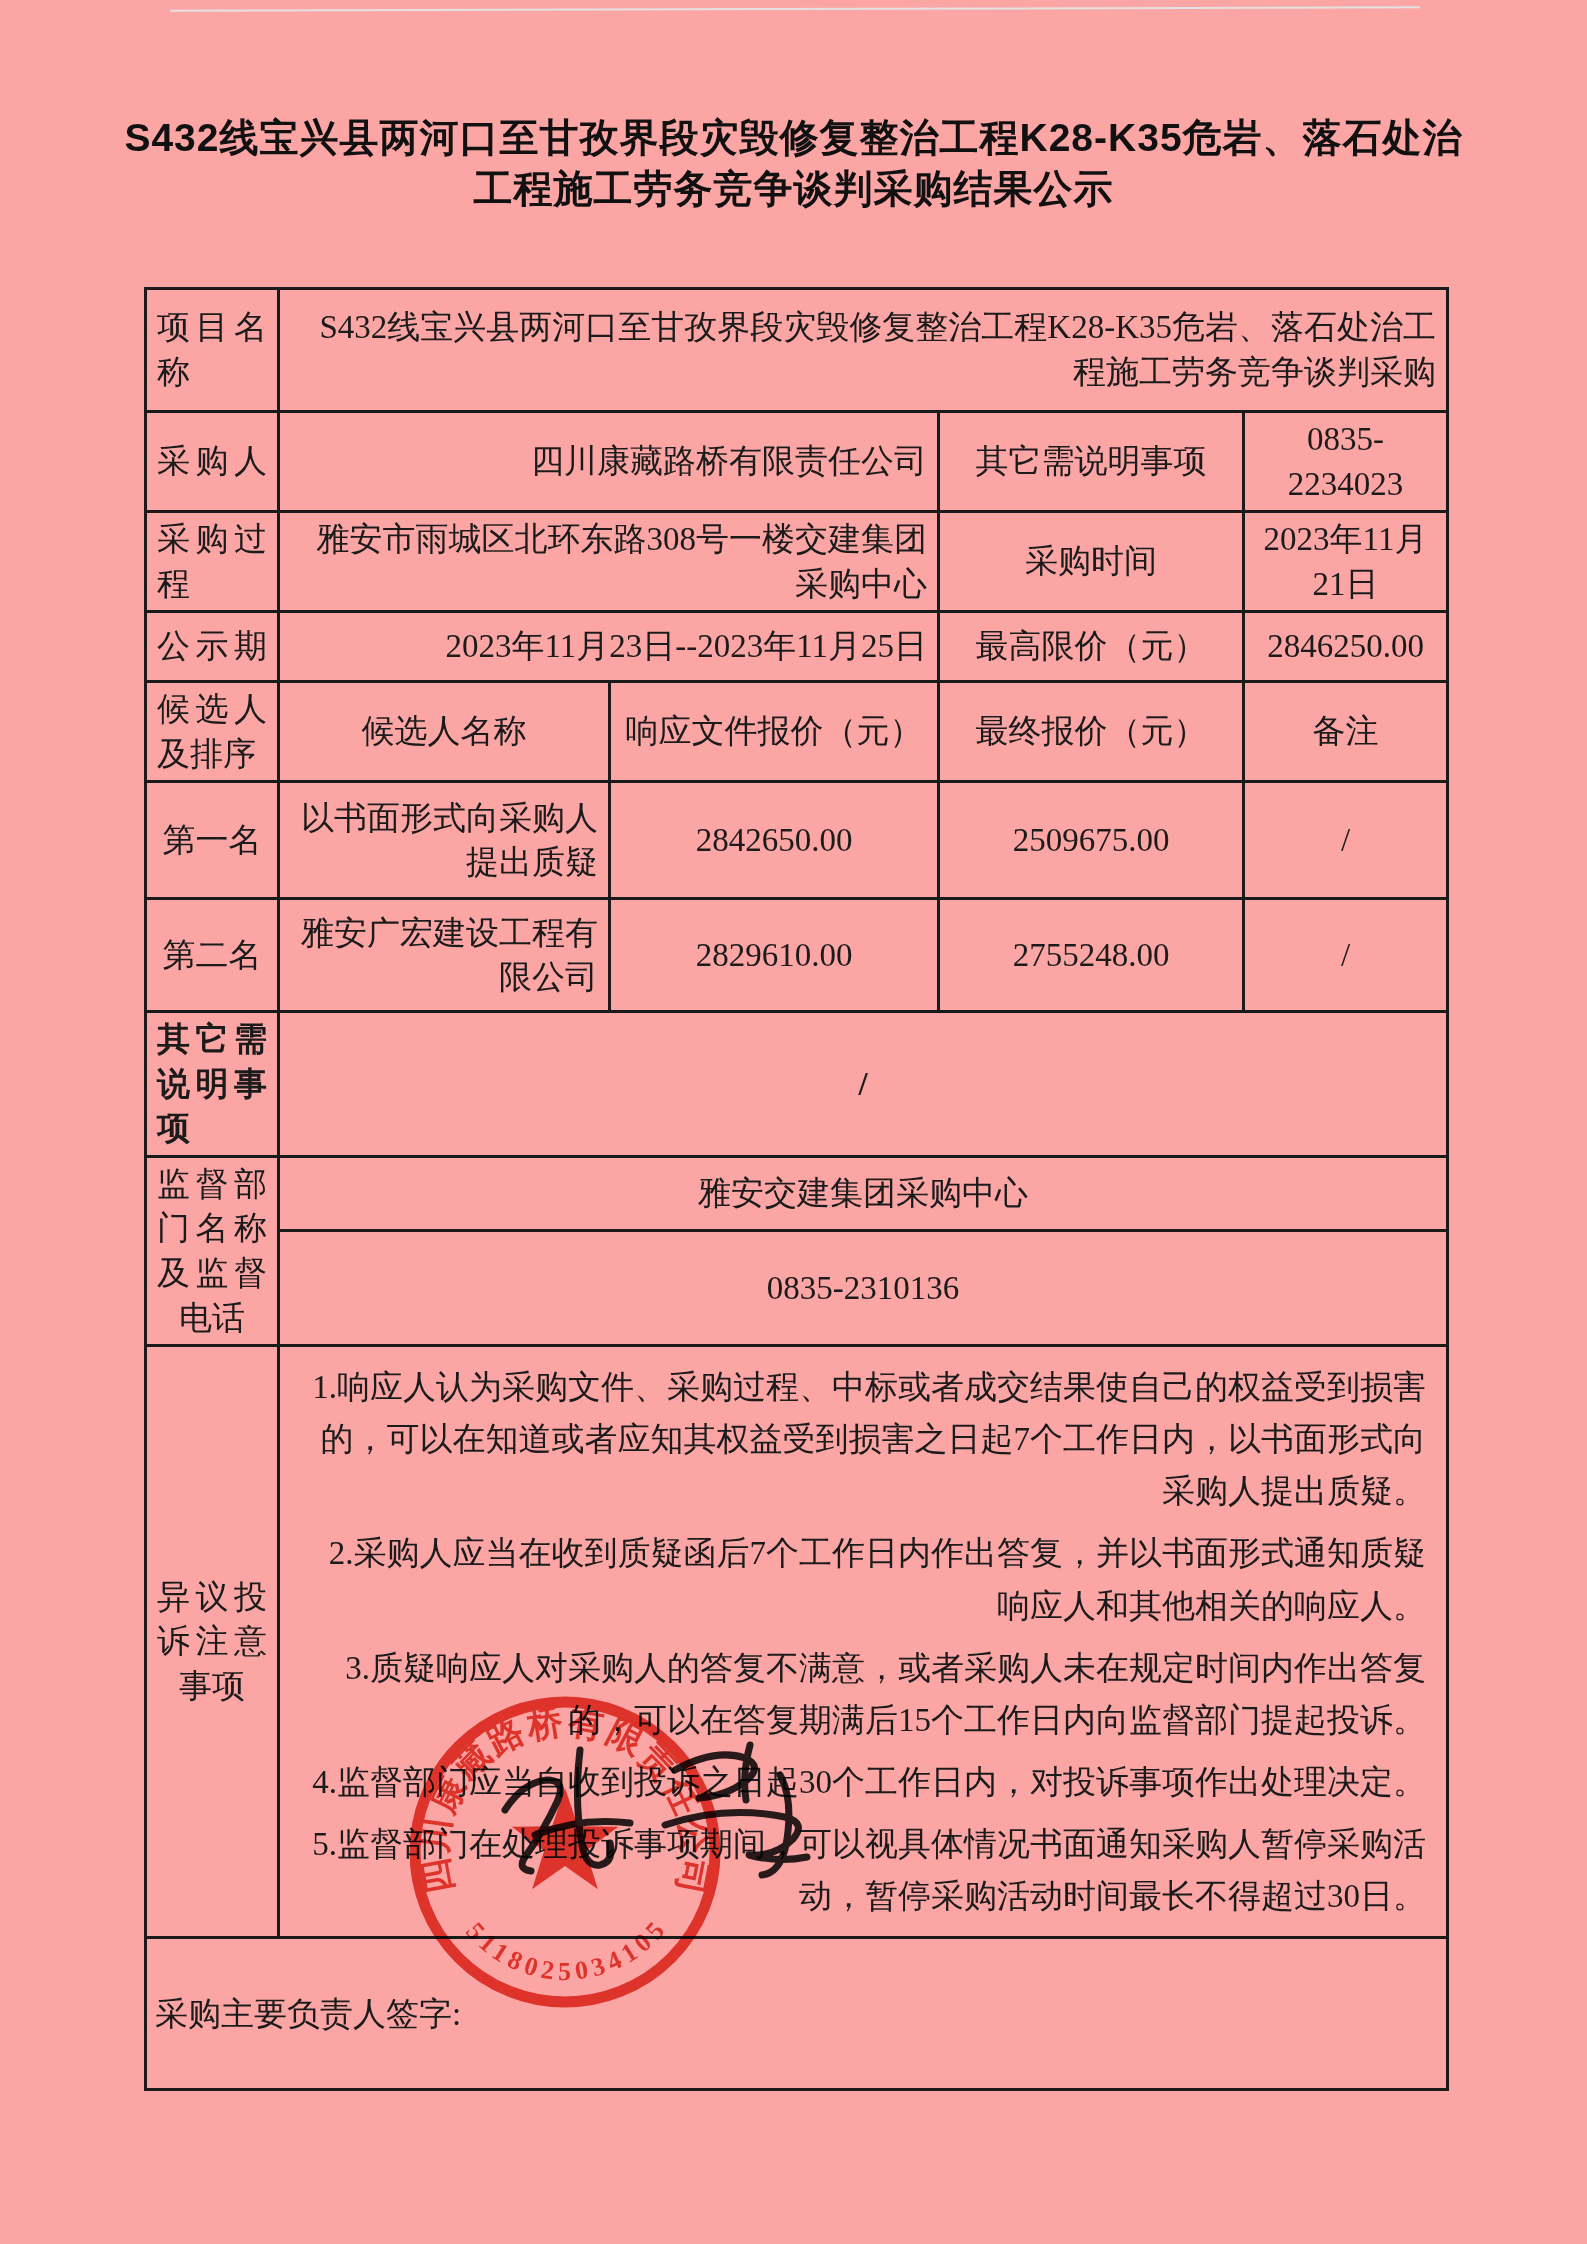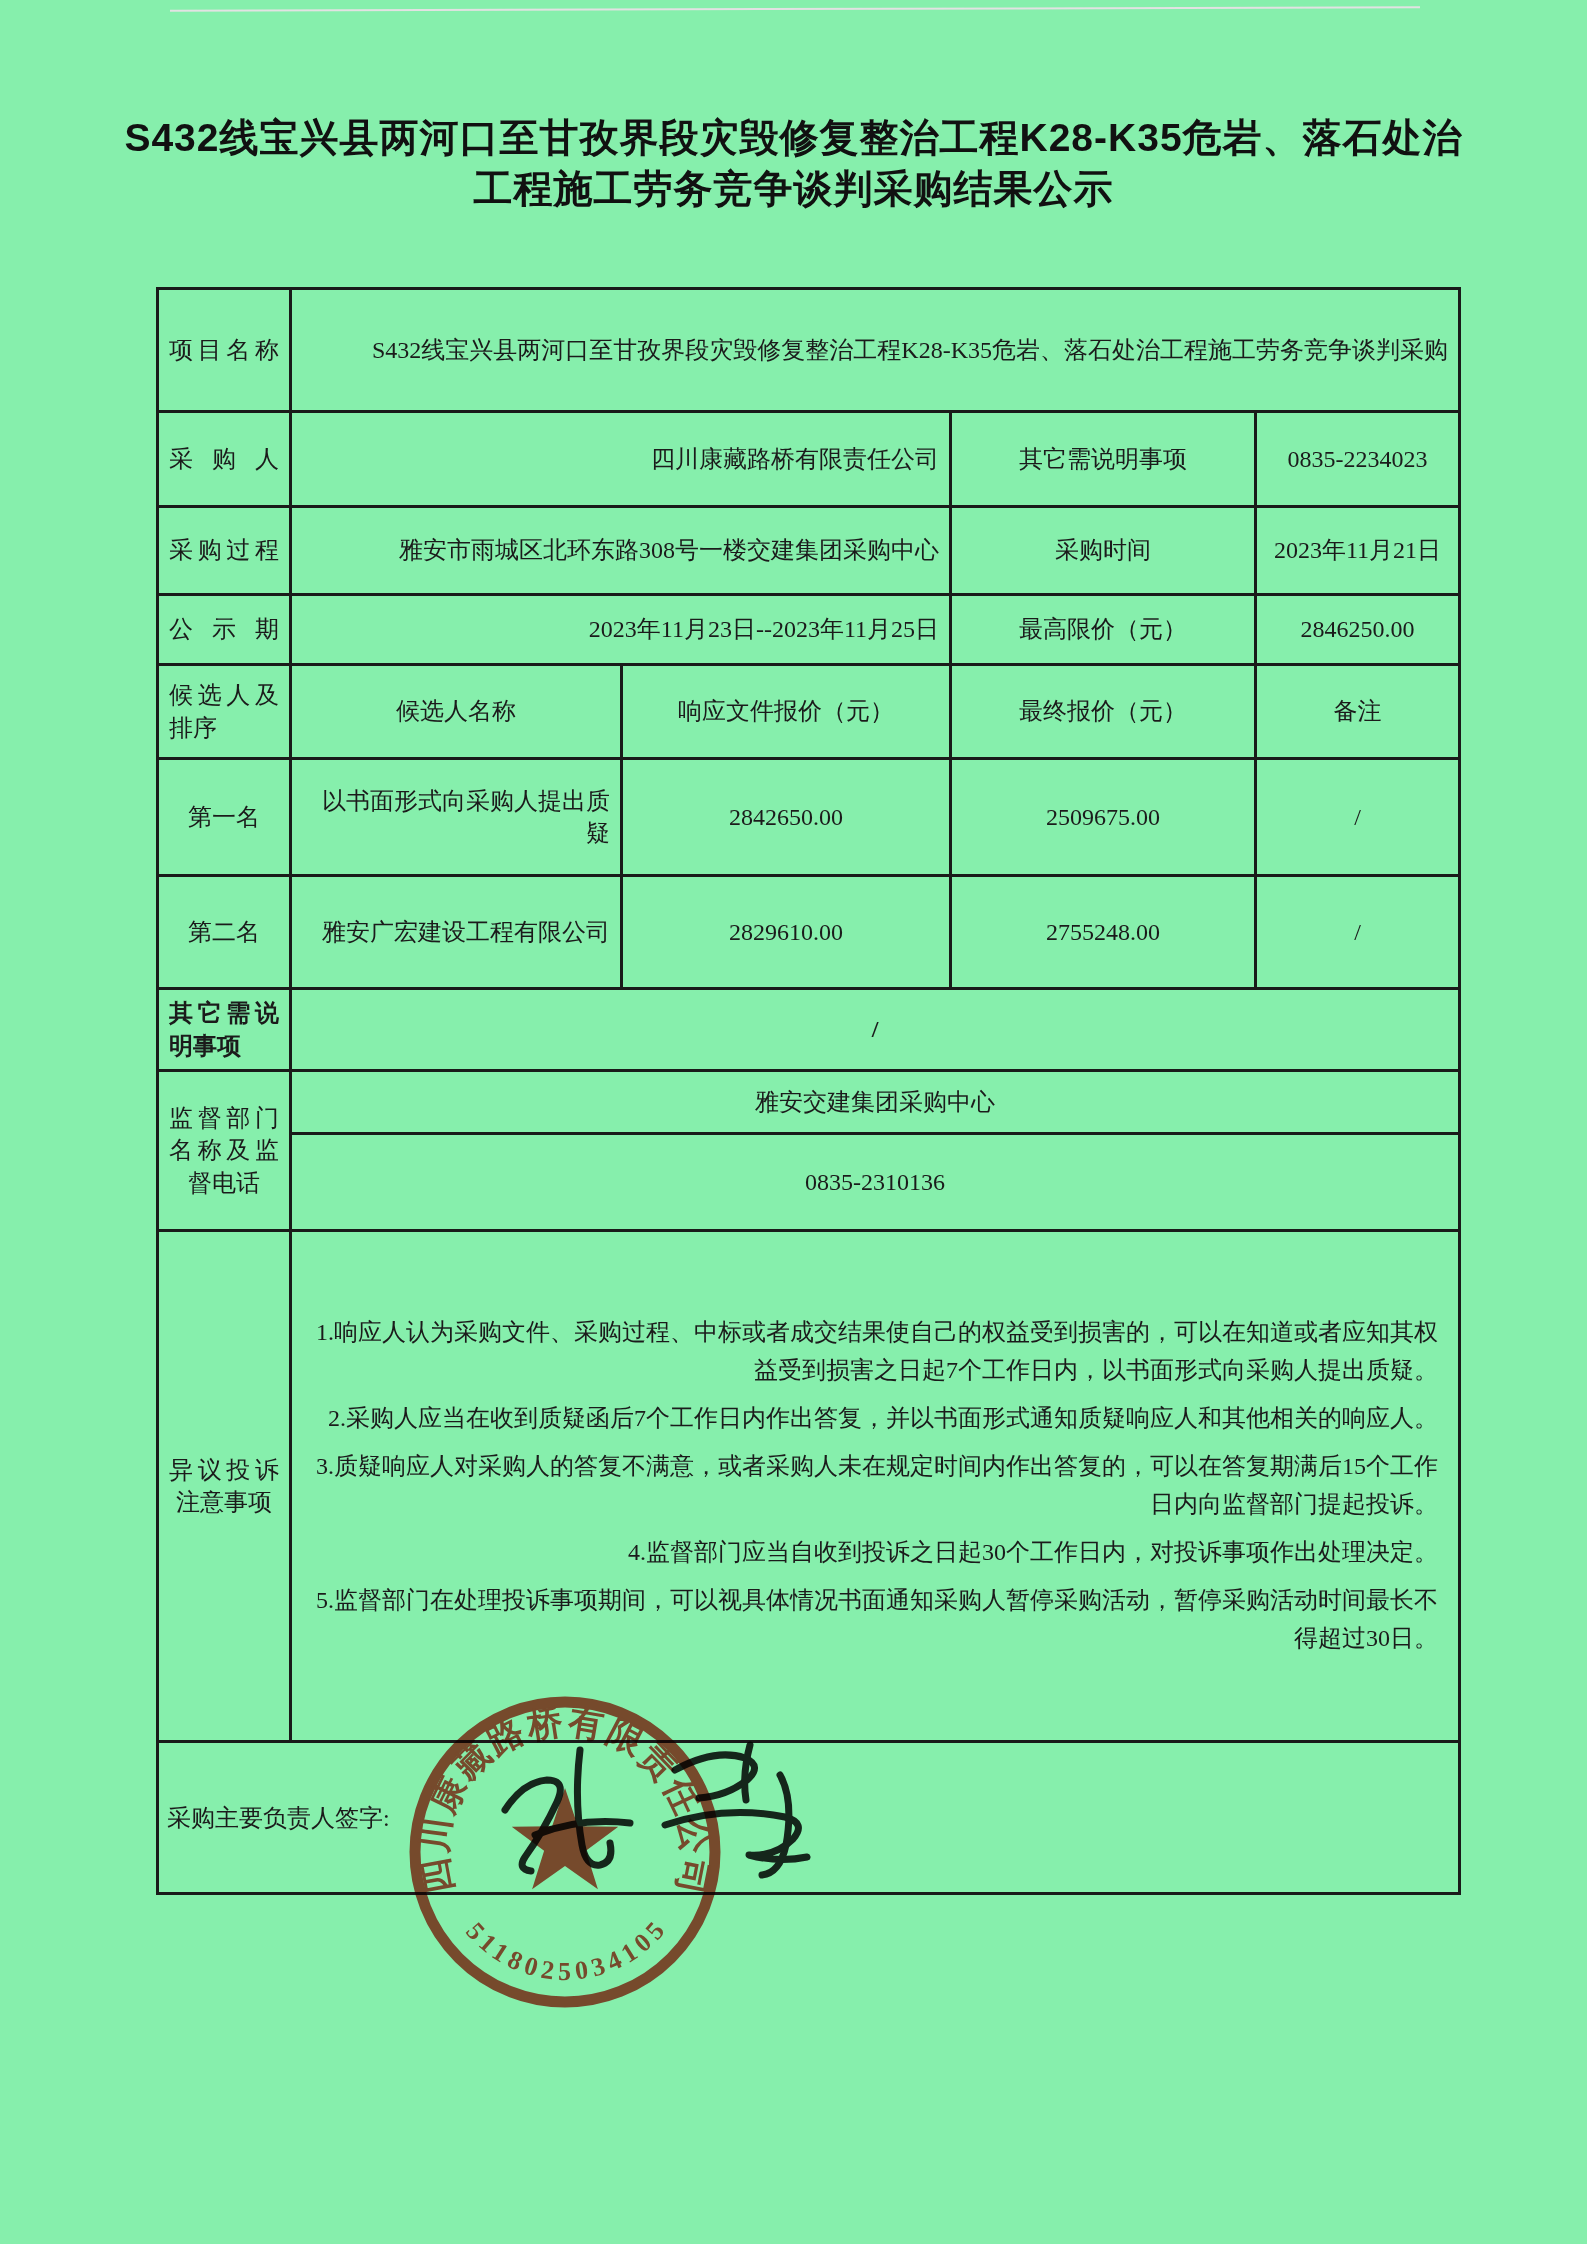--- a/index.html
+++ b/index.html
@@ -1,38 +1,38 @@
 <!DOCTYPE html>
 <html><head>
 <meta charset="utf-8">
 <style>
   html,body{margin:0;padding:0;background:#ffffff;}
   .page{
     position:relative;
     width:1587px;height:2244px;
-    background:#86efac;
+    background:#fca5a5;
     overflow:hidden;
     font-family:"Liberation Serif","DejaVu Serif",serif;
     color:#1b1b1b;
   }
   .scan-line{
     position:absolute;top:8px;left:170px;width:1250px;height:2px;
     background:#e2e2e2;transform:rotate(-0.15deg);
   }
   .title{
     position:absolute;top:112px;left:120px;right:120px;
     margin:0;text-align:center;
     font-family:"Liberation Sans","DejaVu Sans",sans-serif;
     font-size:39px;font-weight:bold;line-height:1.32;color:#111;
     letter-spacing:1px;
   }
   table.doc-table{
-    position:absolute;left:156px;top:287px;width:1302px;
+    position:absolute;left:144px;top:287px;width:1302px;
     border-collapse:collapse;table-layout:fixed;
-    font-size:24px;line-height:1.35;padding-left:36px;
+    font-size:33px;line-height:1.35;padding-left:36px;
   }
   table.doc-table td{
     border:3px solid #1a1a1a;
     padding:4px 10px;
     vertical-align:middle;
     overflow:hidden;
   }
   td.lbl{text-align:justify;padding:2px 8px;}
   td.spread{text-align:justify;text-align-last:justify;}
   td.lblcenterlast{text-align:justify;text-align-last:center;}

